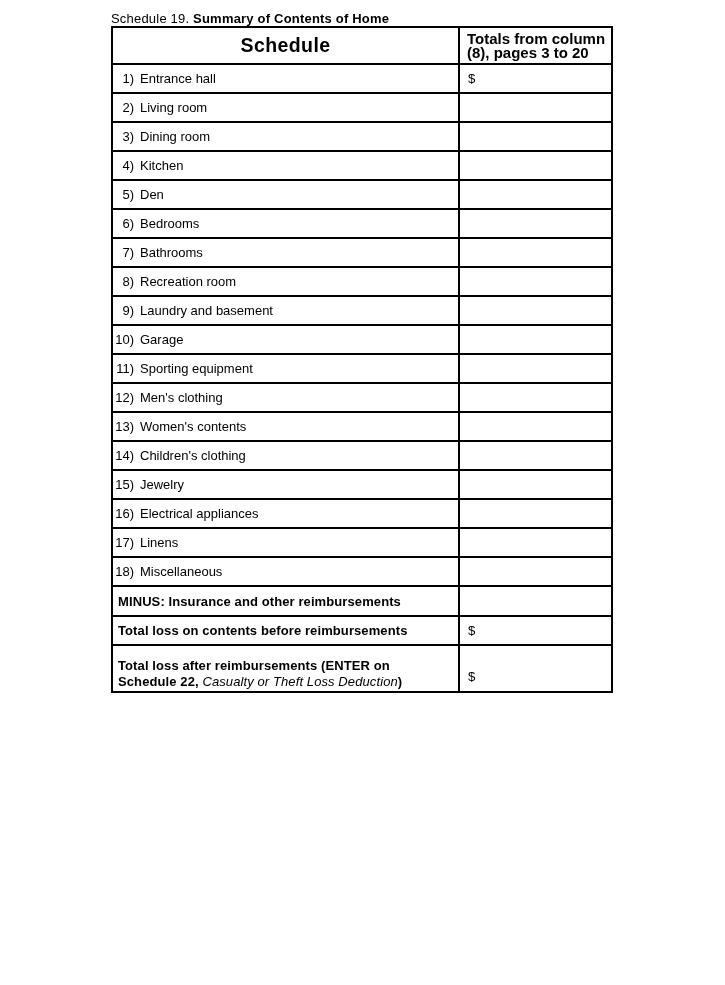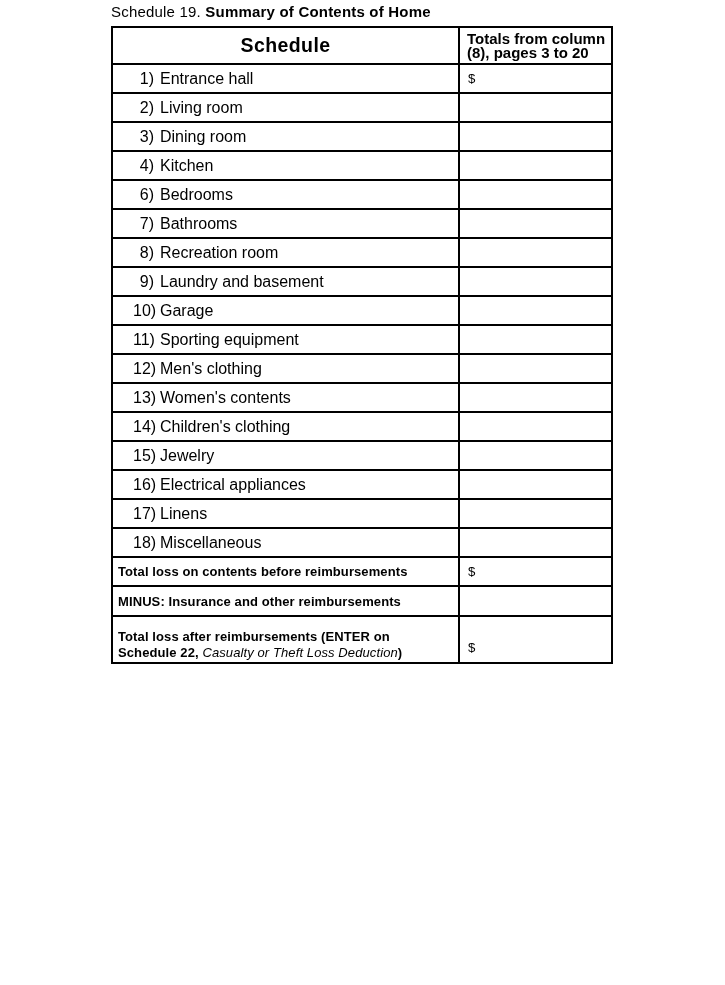--- a/index.html
+++ b/index.html
@@ -5,41 +5,41 @@
   * { box-sizing: border-box; }
   html, body { margin: 0; padding: 0; }
   body {
     width: 725px; height: 985px;
     background: #ffffff; color: #000000;
     font-family: "Liberation Sans", sans-serif;
   }
   .page { position: relative; width: 725px; height: 985px; overflow: hidden; background: #fff; }
 
   .doc-title {
-    position: absolute; left: 111px; top: 3px;
-    font-size: 15px; letter-spacing: 0.2px; white-space: nowrap;
+    position: absolute; left: 111px; top: 11px;
+    font-size: 13px; letter-spacing: 0.2px; white-space: nowrap;
   }
   .doc-title .title-bold { font-weight: bold; }
 
   table.summary-table {
     position: absolute; left: 111px; top: 26px;
     width: 500px; border-collapse: collapse; table-layout: fixed;
   }
   th, td { border: 2px solid #000; padding: 0; vertical-align: middle; }
 
   th.col1-h {
     font-size: 19.5px; font-weight: bold; text-align: center;
     height: 37px; letter-spacing: 0.4px; margin-top: 37px;
   }
   th.col2-h {
     font-size: 15px; font-weight: bold; text-align: left;
     padding-left: 7px; line-height: 13.5px;
   }
 
-  td.label-cell { font-size: 16px; padding-left: 20px; height: 29px; }
+  td.label-cell { font-size: 13px; padding-left: 0; height: 29px; }
   .num { display: inline-block; width: 21px; text-align: right; margin-right: 6px; }
 
   td.total-cell { font-size: 13.2px; padding-left: 8px; }
 
   tr.summary-row td.label-cell { font-weight: bold; padding-left: 5px; font-size: 13px; letter-spacing: 0.1px; }
   tr.minus-row td { height: 30px; }
   tr.final-row td { height: 47px; }
   tr.final-row td.label-cell { line-height: 16.5px; padding-top: 11px; }
   tr.final-row .ital { font-style: italic; font-weight: normal; }
   td.total-cell.bottom-align { vertical-align: bottom; padding-bottom: 7px; }
@@ -75,20 +75,24 @@
         <tr>
       <td class="label-cell"><span class="num">2)</span><span>Living room</span></td>
       <td class="total-cell"></td>
     </tr>
         <tr>
       <td class="label-cell"><span class="num">3)</span><span>Dining room</span></td>
       <td class="total-cell"></td>
     </tr>
         <tr>
       <td class="label-cell"><span class="num">4)</span><span>Kitchen</span></td>
+      <td class="total-cell"></td>
+    </tr>
+        <tr>
+      <td class="label-cell"><span class="num">5)</span><span>Den</span></td>
       <td class="total-cell"></td>
     </tr>
         <tr>
       <td class="label-cell"><span class="num">6)</span><span>Bedrooms</span></td>
       <td class="total-cell"></td>
     </tr>
         <tr>
       <td class="label-cell"><span class="num">7)</span><span>Bathrooms</span></td>
       <td class="total-cell"></td>
     </tr>
@@ -131,27 +135,27 @@
         <tr>
       <td class="label-cell"><span class="num">17)</span><span>Linens</span></td>
       <td class="total-cell"></td>
     </tr>
         <tr>
       <td class="label-cell"><span class="num">18)</span><span>Miscellaneous</span></td>
       <td class="total-cell"></td>
     </tr>
       </tbody>
     <tbody>
+      <tr class="summary-row minus-row">
+        <td class="label-cell">MINUS: Insurance and other reimbursements</td>
+        <td class="total-cell"></td>
+      </tr>
       <tr class="summary-row">
         <td class="label-cell">Total loss on contents before reimbursements</td>
         <td class="total-cell">$</td>
-      </tr>
-      <tr class="summary-row minus-row">
-        <td class="label-cell">MINUS: Insurance and other reimbursements</td>
-        <td class="total-cell"></td>
       </tr>
       <tr class="summary-row final-row">
         <td class="label-cell">
           <div>Total loss after reimbursements (ENTER on</div>
           <div><span>Schedule 22, </span><span class="ital">Casualty or Theft Loss Deduction</span><span>)</span></div>
         </td>
         <td class="total-cell bottom-align">$</td>
       </tr>
     </tbody>
   </table>

